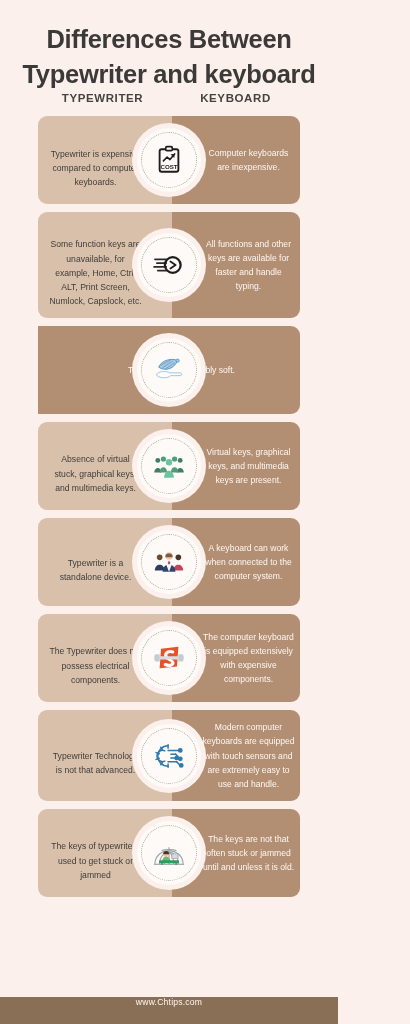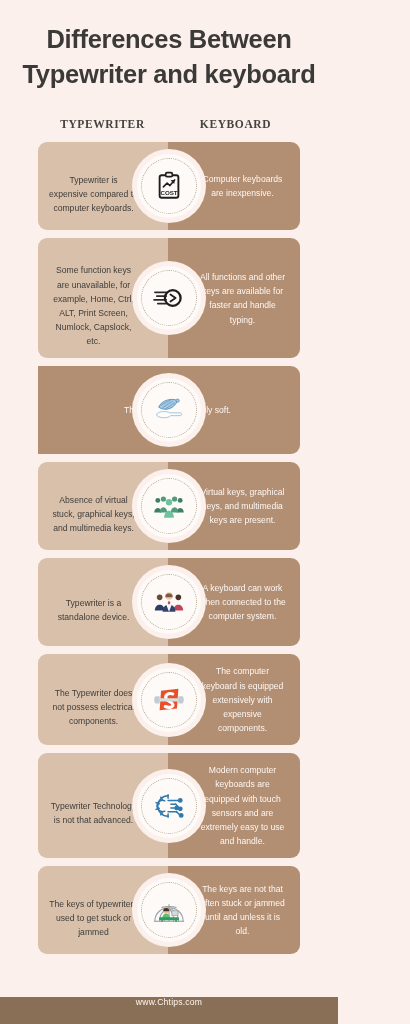--- a/index.html
+++ b/index.html
@@ -32,23 +32,21 @@
     font-size: 25.5px;
     font-weight: bold;
     color: #3b3a38;
     line-height: 1.38;
     letter-spacing: -0.3px;
   }
 
   
   .col-headers {
     display: flex;
-    margin-top: 26px;
     padding: 0 36px;
-    font-family: Liberation Serif, serif;
   }
   .col-head {
     flex: 1 1 0;
     text-align: center;
     font-size: 11.5px;
     font-weight: bold;
     letter-spacing: 0.6px;
     color: #454340;
   }
 
@@ -80,21 +78,21 @@
   .panel-left {
     background: #d8c0ab;
     color: #3f3c39;
     border-radius: 9px 0 0 9px;
     padding: 25px 30px 10px 11px;
   }
   .panel-right {
     background: #b28e72;
     color: #fdf7f3;
     border-radius: 0 9px 9px 0;
-    padding: 10px 13px 10px 30px;
+    padding: 10px 5px 10px 30px;
   }
   .panel-text {
     display: block;
     width: 100%;
   }
 
   
   .badge {
     position: absolute;
     left: 50%;

